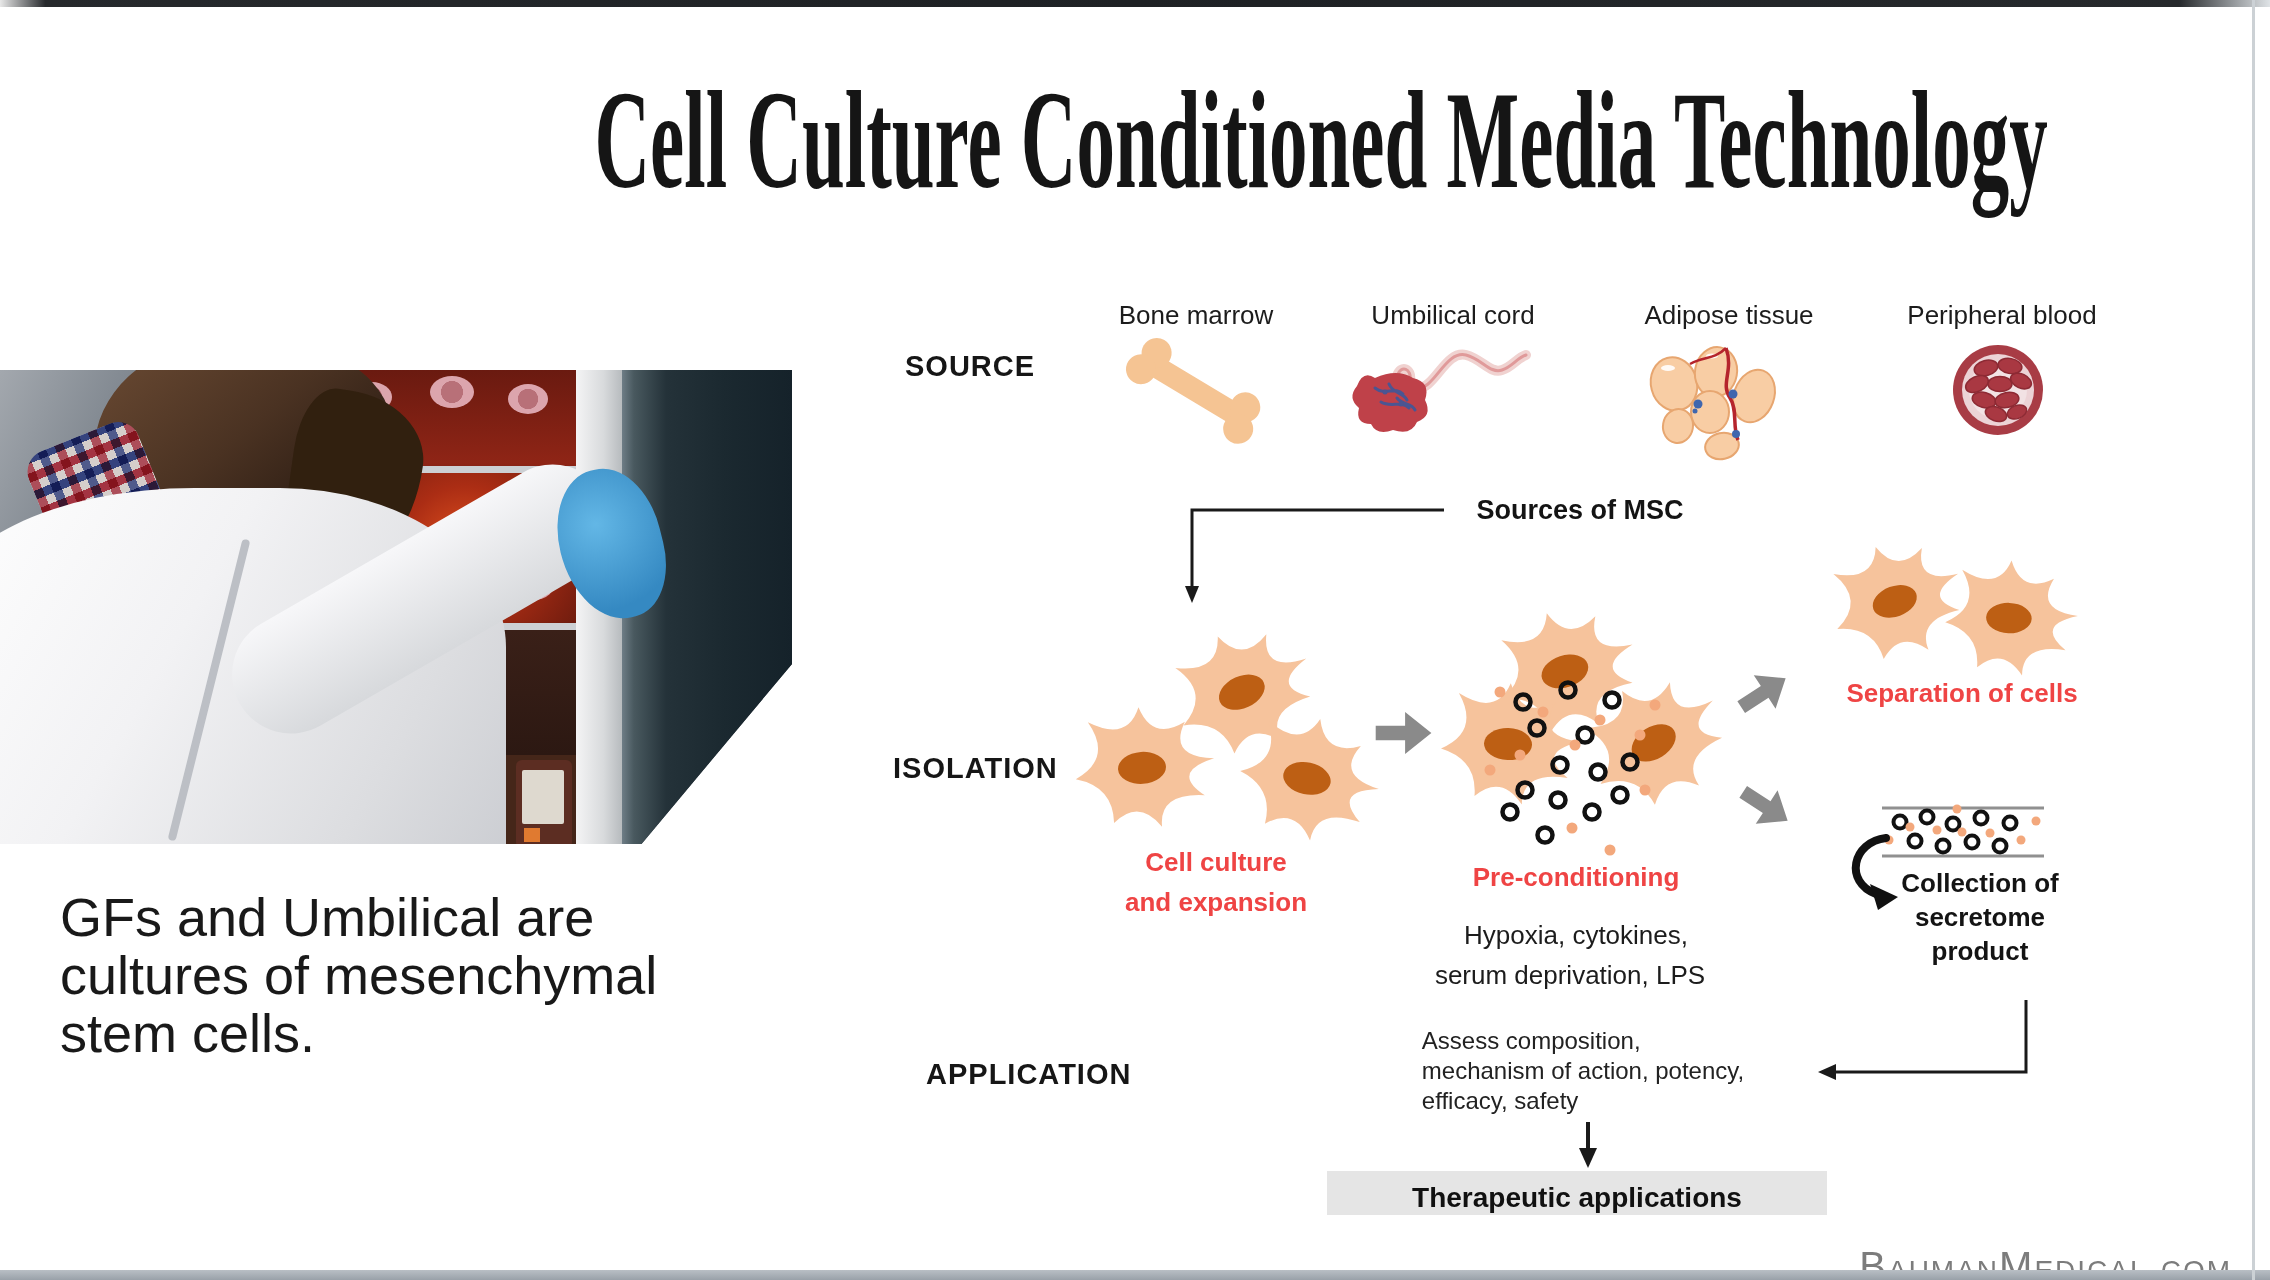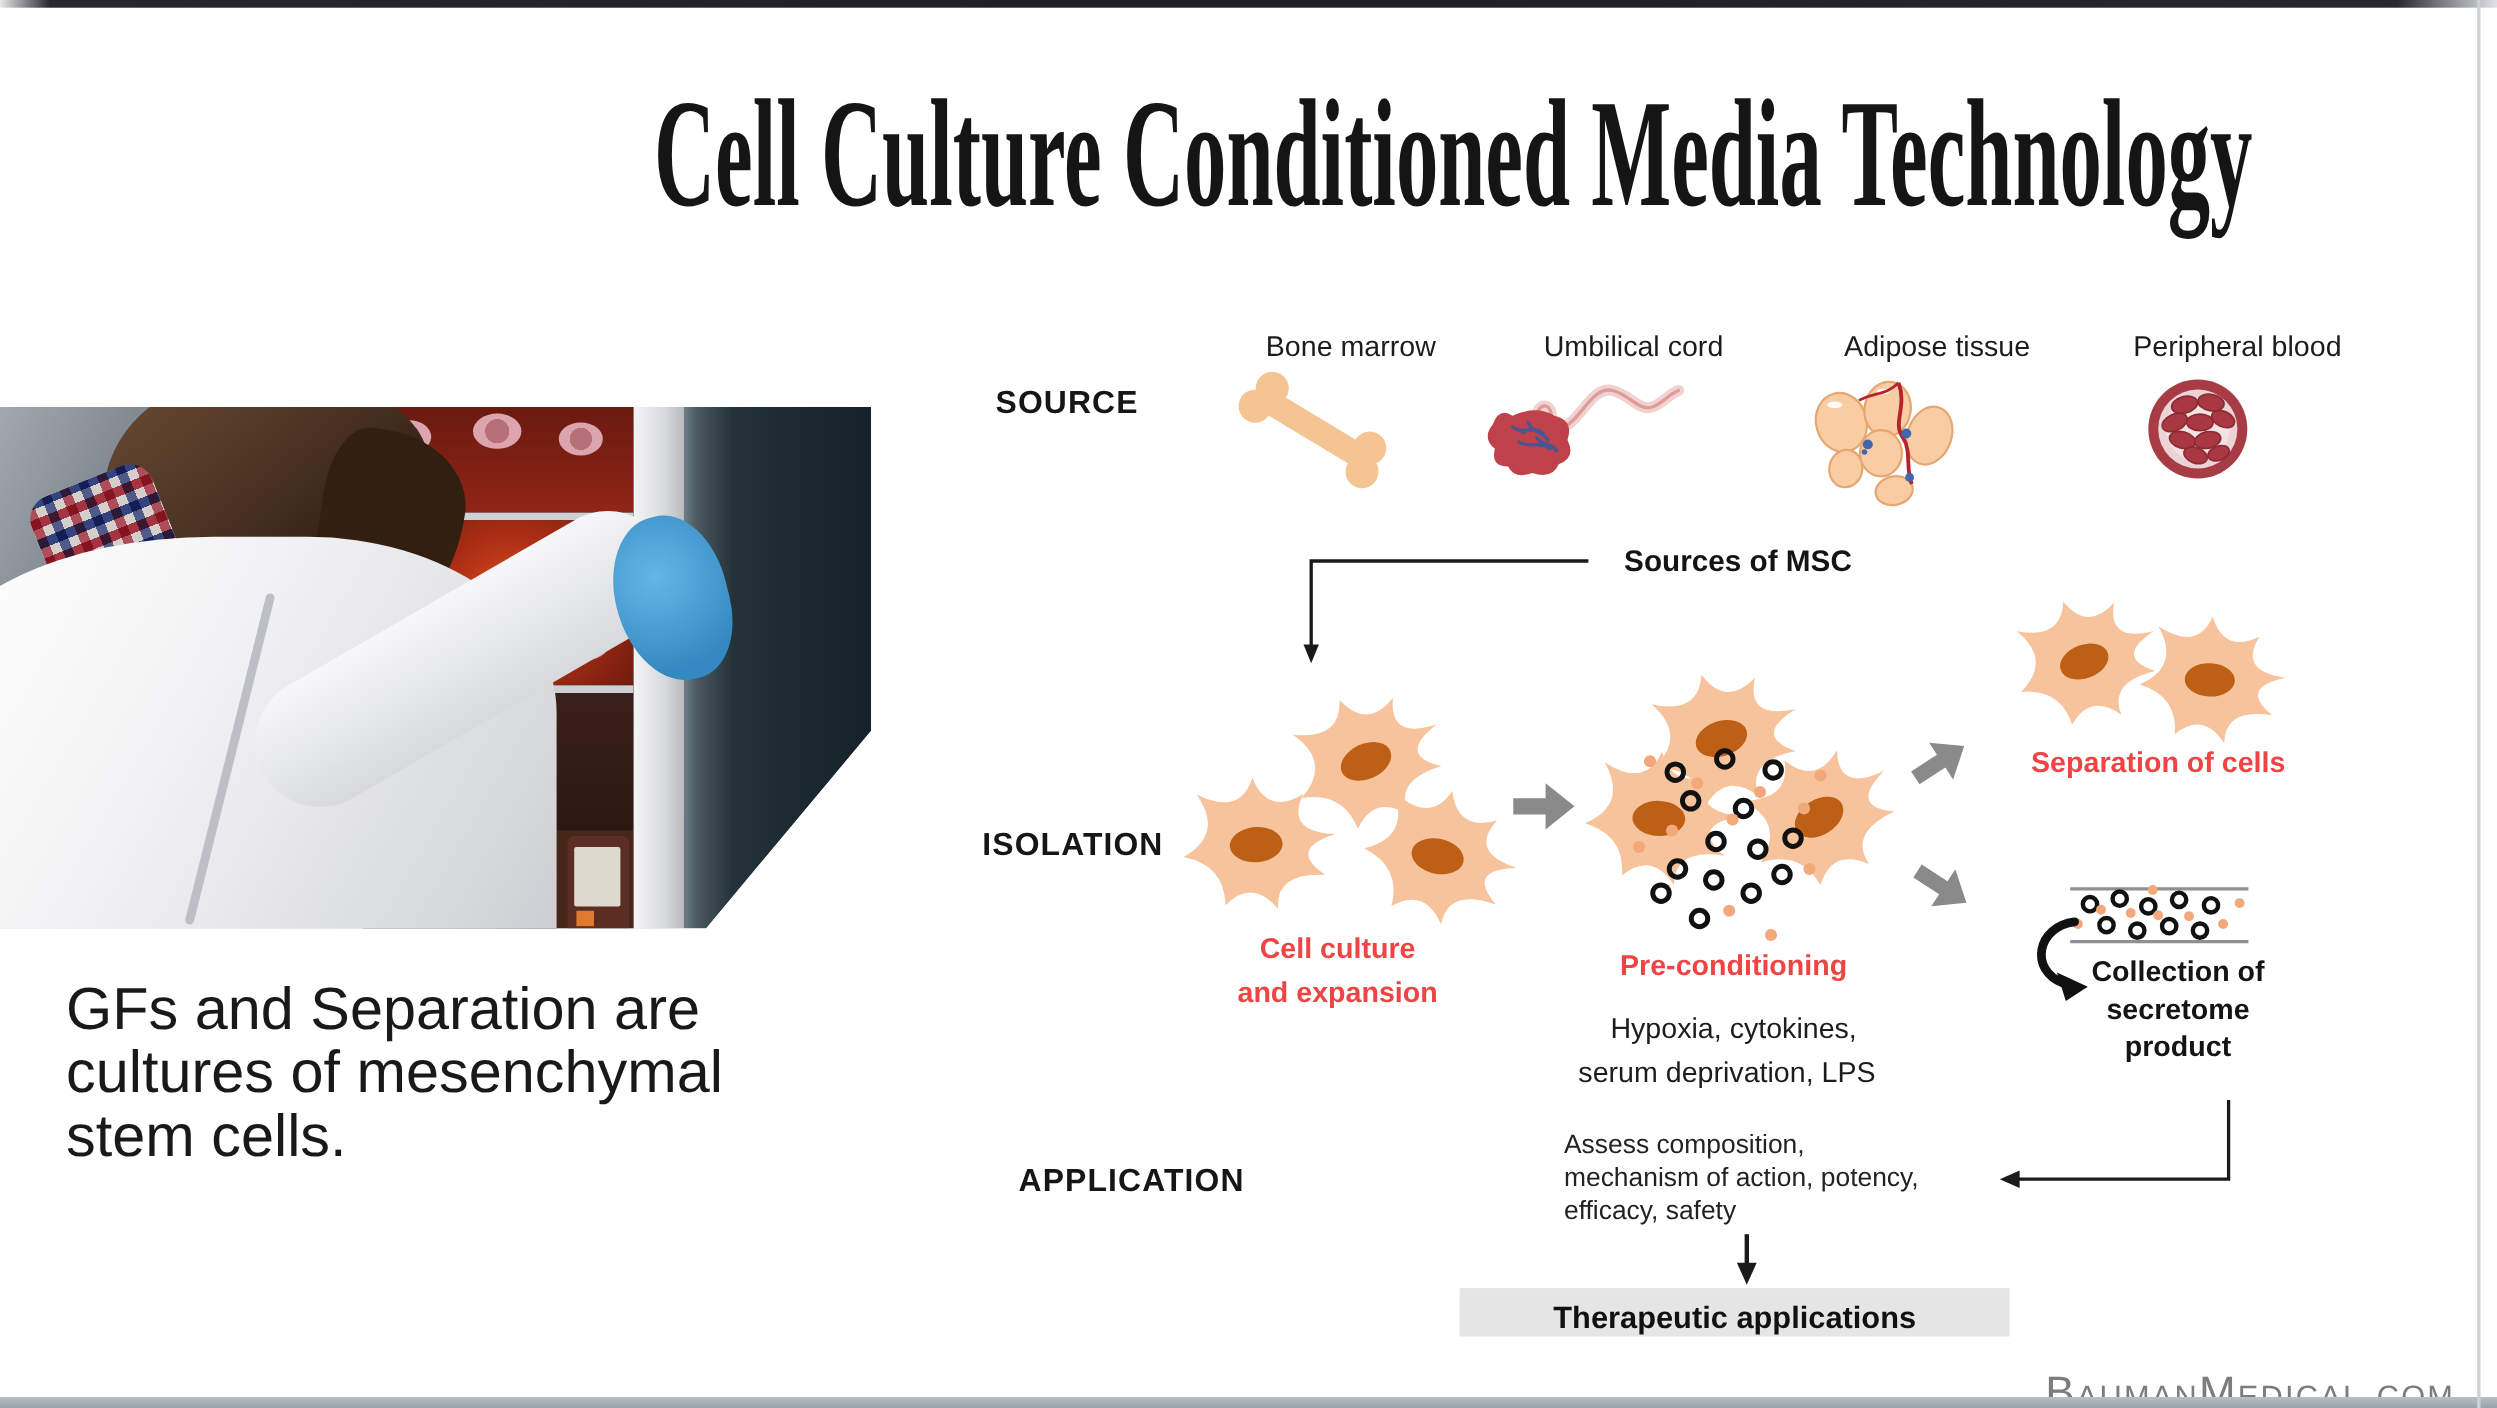--- a/index.html
+++ b/index.html
@@ -21,21 +21,21 @@
 
   
   .caption{left:60px;top:888px;width:700px;font-size:54px;line-height:58px;color:#191919;}
 
   
   .footer{right:38px;top:1244px;font-size:40px;letter-spacing:2px;color:#7c7c7c;
     font-variant:small-caps;}
 
   
   .rowlab{font-weight:700;font-size:29px;letter-spacing:1px;color:#161616;}
-  .srchead{font-size:26px;color:#1c1c1c;transform:translateX(-50%);white-space:nowrap;margin-left:32px;}
+  .srchead{font-size:26px;color:#1c1c1c;transform:translateX(-50%);white-space:nowrap;}
   .blab{font-weight:700;font-size:26px;color:#ef4444;transform:translateX(-50%);
         text-align:center;white-space:nowrap;}
   .rlab{font-size:26px;color:#1c1c1c;transform:translateX(-50%);text-align:right;white-space:nowrap;}
   .msclab{font-weight:700;font-size:27px;color:#141414;transform:translateX(-50%);white-space:nowrap;}
   .assess{font-size:24px;line-height:30px;color:#222;transform:translateX(-50%);text-align:left;white-space:nowrap;}
   .collect{font-weight:700;font-size:26px;line-height:34px;color:#141414;transform:translateX(-50%);
         text-align:center;white-space:nowrap;}
   .thera-box{left:1327px;top:1171px;width:500px;height:44px;background:#e5e5e5;}
   .thera-box div{width:100%;text-align:center;font-weight:700;font-size:28px;line-height:54px;color:#111;}
 
@@ -131,21 +131,21 @@
     <div class="ph head"></div>
     <div class="ph beard"></div>
     <div class="ph collar"></div>
     <div class="ph coat"></div>
     <div class="ph lapel" style="left:205px;top:165px;height:310px;transform:rotate(14deg);"></div>
     <div class="ph arm"></div>
     <div class="ph glove"></div>
   </div>
 
   <div class="abs caption">
-    <div>GFs and Separation are</div>
+    <div>GFs and Umbilical are</div>
     <div>cultures of mesenchymal</div>
     <div>stem cells.</div>
   </div>
 
   <svg class="abs diagram-svg" viewBox="0 0 2270 1280">
     <defs>
       <g id="msc">
         <path d="M-58,-38 Q-16,-24 -10,-60 Q9,-28 38,-52 Q26,-15 72,-20 Q30,0 68,18 Q22,22 30,55 Q3,30 -18,58 Q-24,22 -62,20 Q-28,-6 -58,-38 Z" fill="#f6c39c"></path>
         <ellipse cx="2" cy="0" rx="24" ry="16" fill="#bd5f14" transform="rotate(-12)"></ellipse>
       </g>

